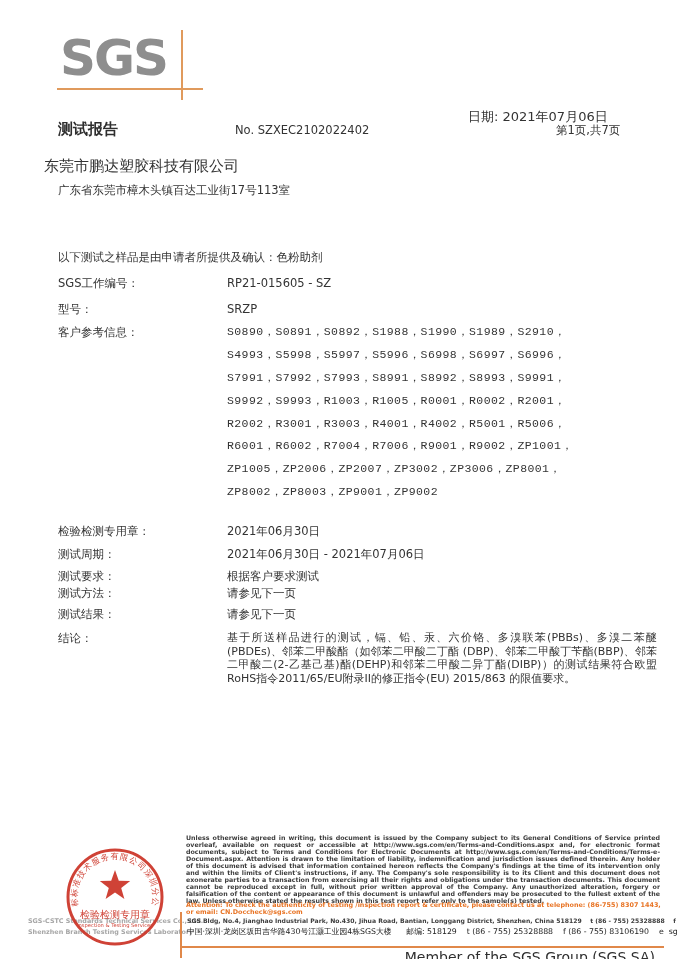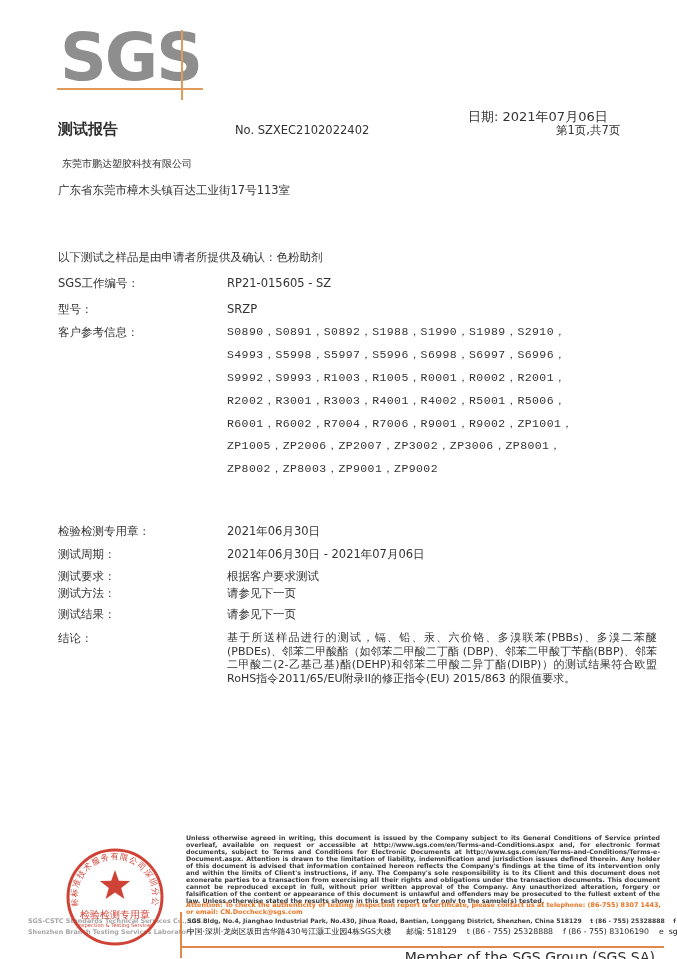--- a/index.html
+++ b/index.html
@@ -9,31 +9,31 @@
     position: relative;
     width: 677px; height: 959px;
     margin: 0 auto;
     background: #ffffff;
     overflow: hidden;
     color: #333;
   }
   
   .logo-text {
     position: absolute; left: 60px; top: 30px;
-    font-size: 65px; font-weight: bold; color: #8e8e8e;
+    font-size: 50px; font-weight: bold; color: #8e8e8e;
     letter-spacing: -2px; line-height: 56px;
   }
   .logo-hline { position: absolute; left: 57px; top: 88px; width: 146px; height: 2px; background: #e09a5c; }
   .logo-vline { position: absolute; left: 181px; top: 30px; width: 2px; height: 70px; background: #e09a5c; }
   
   .title { position: absolute; left: 58px; top: 120px; font-size: 15px; font-weight: bold; color: #2e2e2e; }
   .report-no { position: absolute; left: 235px; top: 123px; font-size: 11.5px; }
   .report-date { position: absolute; left: 420px; top: 108px; font-size: 13px; margin-left: 48px; }
   .page-info { position: absolute; left: 556px; top: 123px; font-size: 11.5px; }
-  .client-name { position: absolute; left: 62px; top: 157px; font-size: 10px; }
+  .client-name { position: absolute; left: 44px; top: 157px; font-size: 15px; }
   .client-addr { position: absolute; left: 58px; top: 183px; font-size: 11.5px; }
   
   .intro { position: absolute; left: 58px; top: 250px; font-size: 11.5px; }
   .row { position: absolute; left: 58px; font-size: 11.5px; line-height: 14px; }
   .row .lbl { position: absolute; left: 0; top: 0; white-space: nowrap; }
   .row .val { position: absolute; left: 169px; top: 0; white-space: nowrap; }
   .ref-lines .val-line { display: block; height: 22.9px; white-space: nowrap; letter-spacing: 0.4px; font-family: Liberation Mono, monospace; }
   .row.conclusion .val {
     white-space: normal; width: 430px; line-height: 13.6px; font-size: 11px;
     text-align: justify;
@@ -85,20 +85,21 @@
   <div class="row" style="top:302px">
     <span class="lbl">型号：</span>
     <span class="val">SRZP</span>
   </div>
 
   <div class="row ref-lines" style="top:325px">
     <span class="lbl">客户参考信息：</span>
     <span class="val">
       <span class="val-line">S0890，S0891，S0892，S1988，S1990，S1989，S2910，</span>
       <span class="val-line">S4993，S5998，S5997，S5996，S6998，S6997，S6996，</span>
+      <span class="val-line">S7991，S7992，S7993，S8991，S8992，S8993，S9991，</span>
       <span class="val-line">S9992，S9993，R1003，R1005，R0001，R0002，R2001，</span>
       <span class="val-line">R2002，R3001，R3003，R4001，R4002，R5001，R5006，</span>
       <span class="val-line">R6001，R6002，R7004，R7006，R9001，R9002，ZP1001，</span>
       <span class="val-line">ZP1005，ZP2006，ZP2007，ZP3002，ZP3006，ZP8001，</span>
       <span class="val-line">ZP8002，ZP8003，ZP9001，ZP9002</span>
     </span>
   </div>
 
   <div class="row" style="top:524px">
     <span class="lbl">检验检测专用章：</span>

